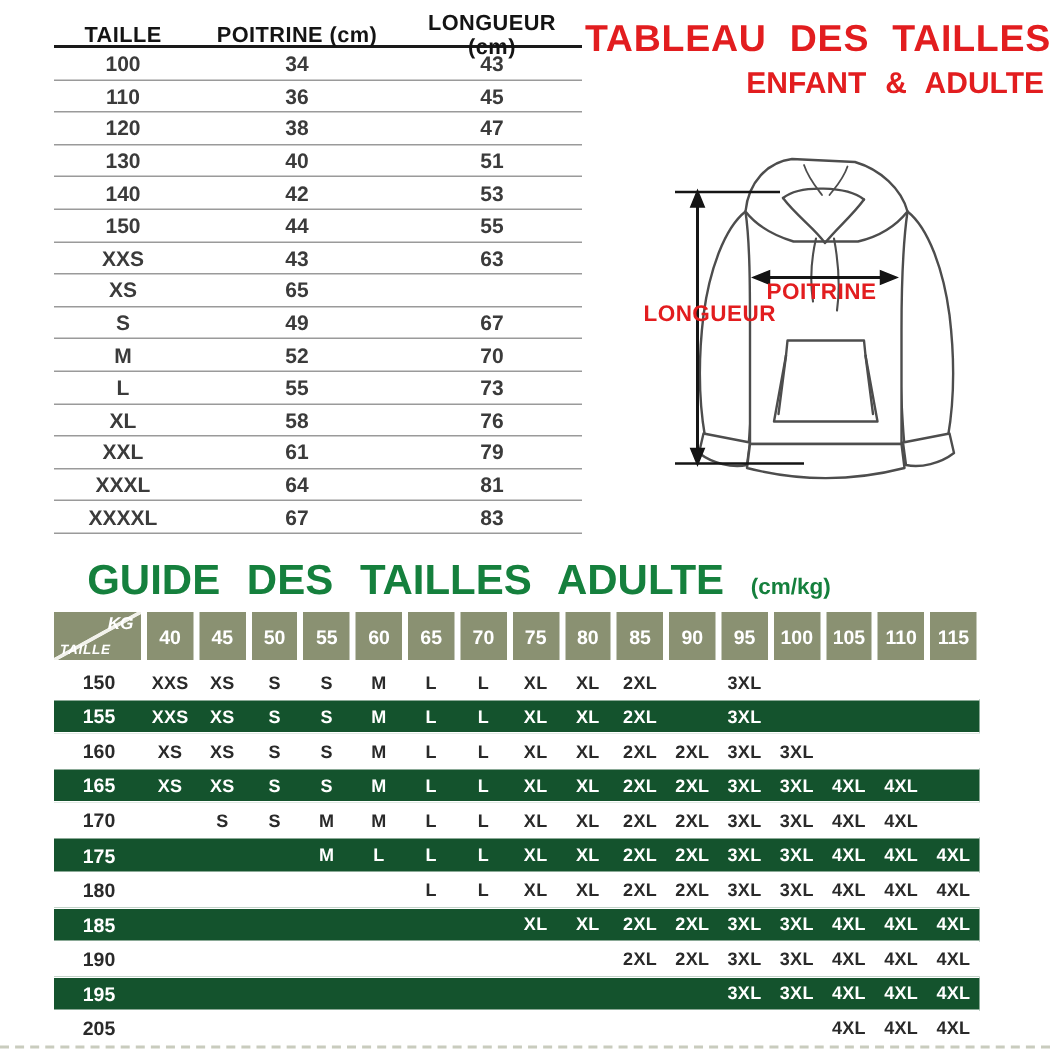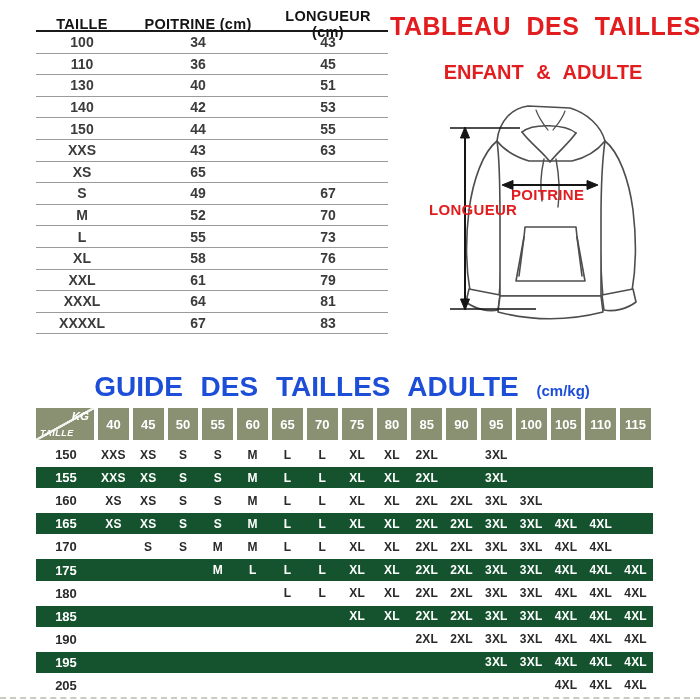--- a/index.html
+++ b/index.html
@@ -7,24 +7,24 @@
   body { position:relative; background:#fff; font-family:"Liberation Sans",sans-serif; overflow:hidden; }
 
   
   .size-table { position:absolute; left:36px; top:8px; width:352px; }
   .st-head { display:grid; grid-template-columns:92px 140px 120px; height:24px; border-bottom:2px solid #1a1a1a; align-items:center; }
   .st-head > div { font-weight:800; font-size:14.5px; letter-spacing:.3px; text-align:center; color:#141414; }
   .st-row { display:grid; grid-template-columns:92px 140px 120px; height:21.6px; border-bottom:1px solid #9a9a9a; align-items:center; }
   .st-cell { text-align:center; font-size:14px; font-weight:700; color:#3b3b3b; }
 
   
-  .main-title { position:absolute; left:390px; top:12px; width:306px; text-align:center; color:#e21d1f; font-weight:800; }
+  .main-title { position:absolute; left:390px; top:12px; width:306px; text-align:right; color:#e21d1f; font-weight:800; }
   .main-title .l1 { font-size:25px; letter-spacing:.5px; word-spacing:8px; white-space:nowrap; }
-  .main-title .l2 { font-size:20px; margin-top:20px; word-spacing:7px; }
-  .guide-title { position:absolute; left:0; top:371px; width:612px; text-align:center; color:#1d4ed8; font-weight:800; font-size:28px; word-spacing:10px; white-space:nowrap;margin-left:36px; }
+  .main-title .l2 { font-size:20px; margin-top:4px; word-spacing:7px; }
+  .guide-title { position:absolute; left:0; top:371px; width:612px; text-align:center; color:#15803d; font-weight:800; font-size:28px; word-spacing:10px; white-space:nowrap; }
   .guide-title .unit { font-size:15px; word-spacing:1px; letter-spacing:0; }
 
   
   .hoodie-wrap { position:absolute; left:398px; top:100px; width:255px; height:235px; }
   .label-longueur { position:absolute; left:383px; top:201px; width:84px; text-align:center; color:#e21d1f; font-size:15px; font-weight:800; letter-spacing:.3px;margin-left:46px; }
   .label-poitrine { position:absolute; left:511px; top:186px; width:80px; text-align:left; color:#e21d1f; font-size:15px; font-weight:800; letter-spacing:.3px; }
 
   
   .guide-table { position:absolute; left:36px; top:408px; width:617px; }
   .g-hrow { display:grid; grid-template-columns:60px repeat(16,1fr); height:32px; margin-bottom:3px; }
@@ -53,20 +53,25 @@
   <div>
       <div class="st-row">
         <div class="st-cell">100</div>
         <div class="st-cell">34</div>
         <div class="st-cell">43</div>
       </div>
       <div class="st-row">
         <div class="st-cell">110</div>
         <div class="st-cell">36</div>
         <div class="st-cell">45</div>
+      </div>
+      <div class="st-row">
+        <div class="st-cell">120</div>
+        <div class="st-cell">38</div>
+        <div class="st-cell">47</div>
       </div>
       <div class="st-row">
         <div class="st-cell">130</div>
         <div class="st-cell">40</div>
         <div class="st-cell">51</div>
       </div>
       <div class="st-row">
         <div class="st-cell">140</div>
         <div class="st-cell">42</div>
         <div class="st-cell">53</div>

